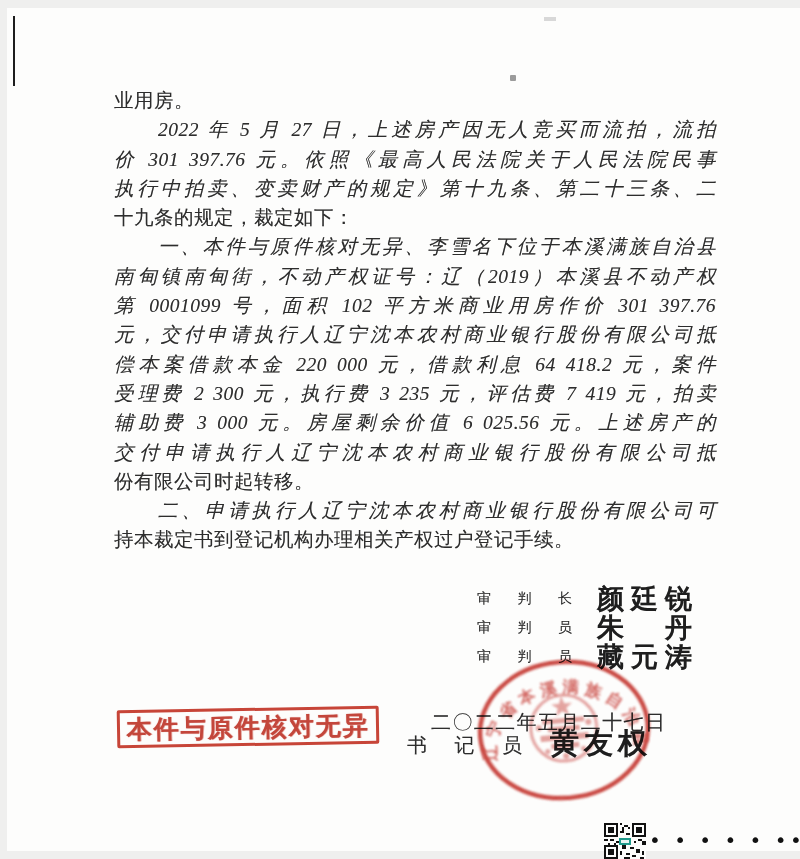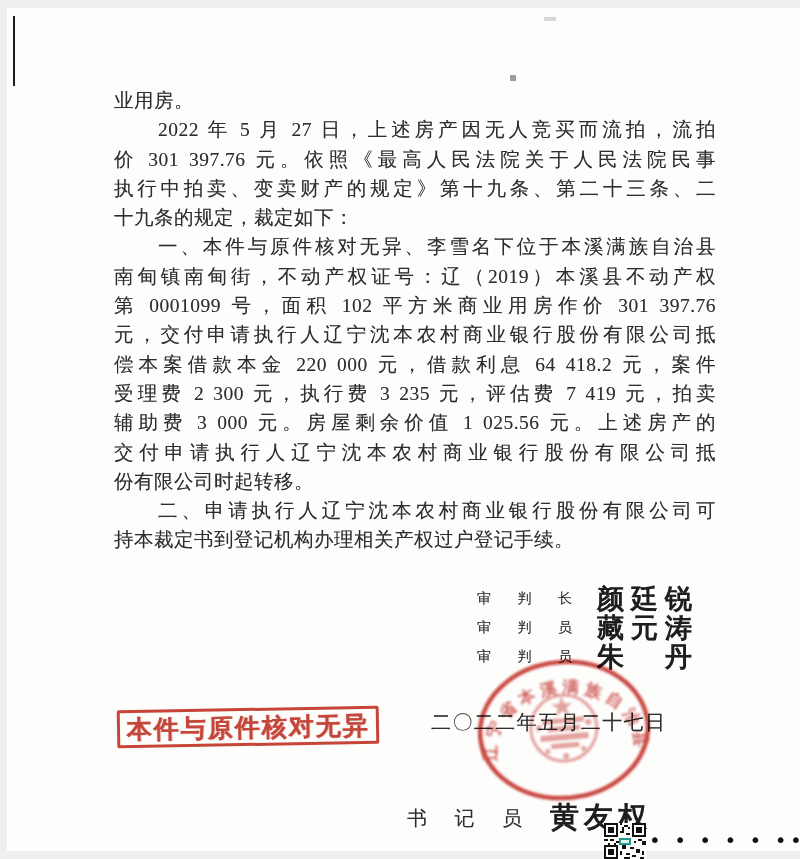--- a/index.html
+++ b/index.html
@@ -18,39 +18,39 @@
   .speck2{position:absolute;left:503px;top:67px;width:6px;height:6px;background:#4a4a4a;opacity:.55;border-radius:1px;}
 
   
   .doc-text{
     position:absolute;left:107px;top:78px;width:602px;
     font-size:19.5px;line-height:29.3px;color:#2d2d2d;
     text-shadow:0 0 .5px rgba(40,40,40,.35);
     letter-spacing:.5px;
   }
   .line{height:29.3px;white-space:normal;overflow:visible;}
-  .just{text-align:justify;text-align-last:justify;}
+  .just{text-align:justify;text-align-last:justify;font-style:italic;}
   .indent{text-indent:44px;}
 
   
   .sig-block{position:absolute;left:435px;top:577px;color:#222;}
   .sig-row{height:28.8px;line-height:28.8px;white-space:nowrap;}
   .sig-role{
     display:inline-block;width:120px;font-size:14px;letter-spacing:26.5px;
     color:#2d2d2d;text-shadow:0 0 .5px rgba(40,40,40,.35);vertical-align:bottom;margin-left:35px;
   }
   .sig-name{
     display:inline-block;font-size:27px;font-weight:bold;letter-spacing:7px;
     color:#1e1e1e;vertical-align:bottom;text-shadow:0 0 .6px rgba(20,20,20,.4);
   }
   .date-line{
     position:absolute;left:412px;top:701px;font-size:20px;letter-spacing:1.4px;
     color:#2d2d2d;text-shadow:0 0 .5px rgba(40,40,40,.35);white-space:nowrap;margin-left:12px;
   }
-  .clerk-block{position:absolute;left:400px;top:793px;white-space:nowrap;}
+  .clerk-block{position:absolute;left:400px;top:722px;white-space:nowrap;font-family:Liberation Mono, monospace;}
   .clerk-role{
     display:inline-block;width:143px;font-size:20px;letter-spacing:27.5px;
     color:#2d2d2d;text-shadow:0 0 .5px rgba(40,40,40,.35);vertical-align:bottom;line-height:30px;
   }
   .clerk-name{
     display:inline-block;font-size:29px;font-weight:bold;letter-spacing:5px;
     color:#1e1e1e;vertical-align:bottom;line-height:32px;text-shadow:0 0 .6px rgba(20,20,20,.4);
   }
 
   
@@ -93,36 +93,36 @@
     <div class="line just indent">2022 年 5 月 27 日，上述房产因无人竞买而流拍，流拍</div>
     <div class="line just">价 301 397.76 元。依照《最高人民法院关于人民法院民事</div>
     <div class="line just">执行中拍卖、变卖财产的规定》第十九条、第二十三条、二</div>
     <div class="line">十九条的规定，裁定如下：</div>
     <div class="line just indent">一、本件与原件核对无异、李雪名下位于本溪满族自治县</div>
     <div class="line just">南甸镇南甸街，不动产权证号：辽（2019）本溪县不动产权</div>
     <div class="line just">第 0001099 号，面积 102 平方米商业用房作价 301 397.76</div>
     <div class="line just">元，交付申请执行人辽宁沈本农村商业银行股份有限公司抵</div>
     <div class="line just">偿本案借款本金 220 000 元，借款利息 64 418.2 元，案件</div>
     <div class="line just">受理费 2 300 元，执行费 3 235 元，评估费 7 419 元，拍卖</div>
-    <div class="line just">辅助费 3 000 元。房屋剩余价值 1 025.56 元。上述房产的</div>
+    <div class="line just">辅助费 3 000 元。房屋剩余价值 6 025.56 元。上述房产的</div>
     <div class="line just">交付申请执行人辽宁沈本农村商业银行股份有限公司抵</div>
     <div class="line">份有限公司时起转移。</div>
     <div class="line just indent">二、申请执行人辽宁沈本农村商业银行股份有限公司可</div>
     <div class="line">持本裁定书到登记机构办理相关产权过户登记手续。</div>
   </div>
 
   <div class="sig-block">
     <div class="sig-row">
       <span class="sig-role">审判长</span><span class="sig-name">颜廷锐</span>
     </div>
     <div class="sig-row">
-      <span class="sig-role">审判员</span><span class="sig-name">藏元涛</span>
+      <span class="sig-role">审判员</span><span class="sig-name">朱　丹</span>
     </div>
     <div class="sig-row">
-      <span class="sig-role">审判员</span><span class="sig-name">朱　丹</span>
+      <span class="sig-role">审判员</span><span class="sig-name">藏元涛</span>
     </div>
   </div>
 
   <div class="date-line">二〇二二年五月二十七日</div>
 
   <div class="clerk-block">
     <span class="clerk-role">书记员</span><span class="clerk-name">黄友权</span>
   </div>
 
   <div class="verify-stamp">

